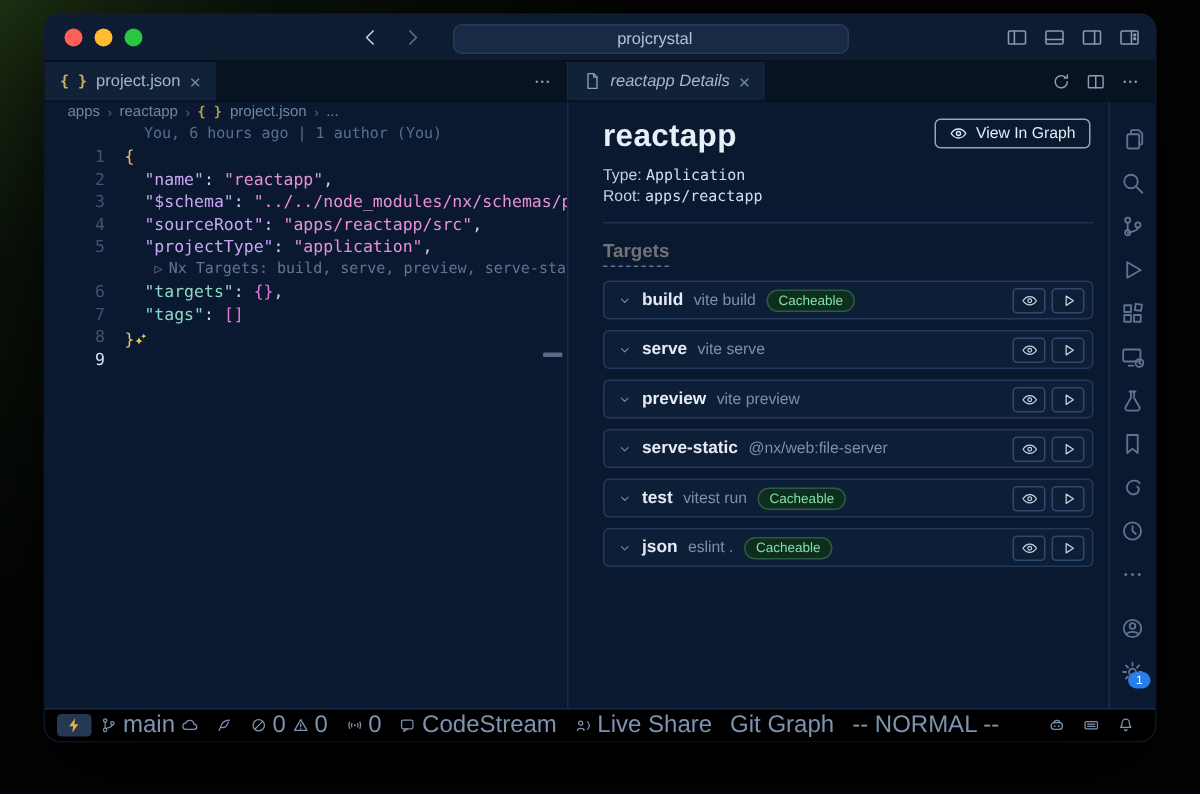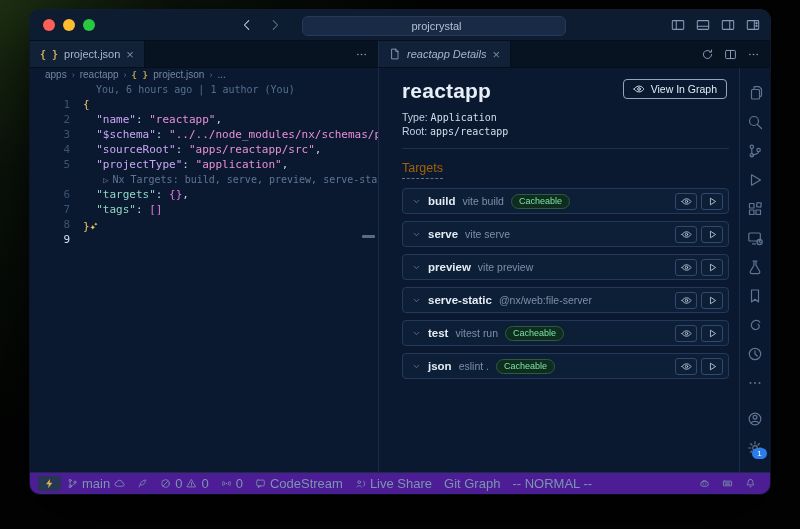--- a/index.html
+++ b/index.html
@@ -59,42 +59,42 @@
   
   .details{flex:1;background:#0b1930;padding:0 10px 0 23px;overflow:hidden;}
   .d-header{display:flex;align-items:flex-start;margin-top:11px;}
   .d-title{font-size:21px;font-weight:bold;color:#e9eff8;letter-spacing:.2px;}
   .graph-btn{margin-left:auto;margin-right:2px;display:flex;align-items:center;gap:6px;border:1px solid #93a4bc;border-radius:4px;
     color:#e2eaf4;font-size:10.5px;padding:3px 9px;background:transparent;cursor:pointer;}
   .graph-btn svg{width:12px;height:12px;}
   .d-meta{margin-top:8px;font-size:10.5px;color:#c3d0e2;line-height:13.5px;}
   .d-meta .val{font-family:"DejaVu Sans Mono",monospace;font-size:10px;color:#d4dfee;}
   .d-sep{height:1px;background:#1d3150;margin:10px 0 9px 0;}
-  .d-targets-h{display:inline-block;font-size:12.5px;font-weight:normal;color:#a16207;border-bottom:1px dashed #5f7290;padding-bottom:3px;margin-bottom:9px;}
+  .d-targets-h{display:inline-block;font-size:12.5px;font-weight:bold;color:#737373;border-bottom:1px dashed #5f7290;padding-bottom:3px;margin-bottom:9px;}
   .target-card{height:24px;border:1px solid #23395c;background:#0d1f36;border-radius:4px;display:flex;align-items:center;gap:7px;
     padding:0 5px 0 9px;margin-bottom:7px;}
   .t-chev{color:#7b8fab;}
   .t-chev svg{width:9px;height:9px;}
   .t-name{font-size:11.5px;font-weight:bold;color:#e4ebf5;}
   .t-cmd{font-size:10.5px;color:#7b8fab;}
   .badge{font-size:9px;color:#7de3a6;background:#0f2d1e;border:1px solid #2c5b41;border-radius:8px;padding:1px 7px 2px;}
   .t-actions{margin-left:auto;display:flex;gap:4px;}
   .t-btn{width:22px;height:17px;border:1px solid #32496d;border-radius:3px;display:flex;align-items:center;justify-content:center;
     color:#c3d2e6;background:transparent;padding:0;cursor:pointer;}
   .t-btn svg{width:11px;height:11px;}
   
   .activitybar{width:30px;flex:0 0 30px;border-left:1px solid #1b2c49;background:#0b1930;display:flex;flex-direction:column;align-items:center;padding:10px 0 10px;}
   .ab-item{height:29px;width:100%;display:flex;align-items:center;justify-content:center;color:#5f7492;position:relative;cursor:pointer;}
   .ab-item svg{width:16px;height:16px;}
   .ab-spacer{flex:1;}
   .ab-badge{position:absolute;right:3px;bottom:3px;min-width:11px;height:11px;border-radius:6px;background:#2b7de9;color:#fff;
     font-size:8px;display:flex;align-items:center;justify-content:center;padding:0 2px;}
   
-  .statusbar{flex:0 0 21px;background:#4c1d95;border-top:1px solid #1b2c49;display:flex;align-items:center;
-    font-size:13px;color:#7e93b2;padding:0 8px;}
+  .statusbar{flex:0 0 21px;background:#000000;border-top:1px solid #1b2c49;display:flex;align-items:center;
+    font-size:16px;color:#7e93b2;padding:0 8px;}
   .sb-item{display:flex;align-items:center;gap:4px;padding:0 6px;height:100%;cursor:pointer;}
   .sb-item svg{width:11px;height:11px;}
   .sb-box{background:#263753;border-radius:3px;height:15px;padding:0 6px;color:#e3b64d;}
   .sb-right{margin-left:auto;display:flex;align-items:center;}
 </style>
 </head>
 <body>
 
 <div class="window">
 

